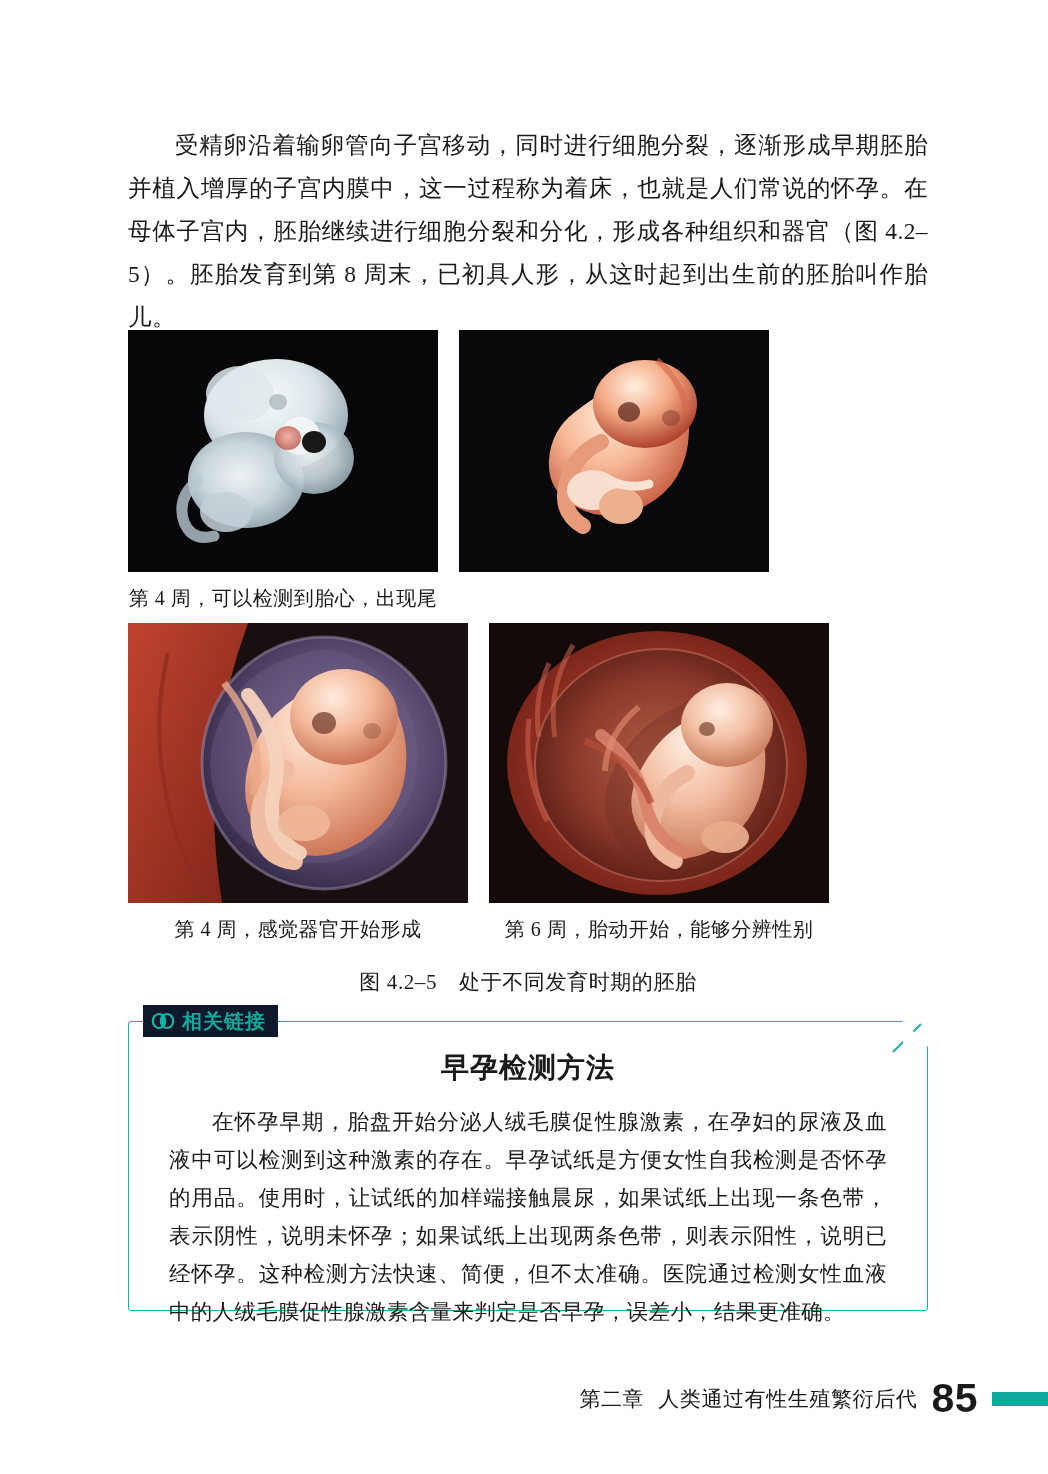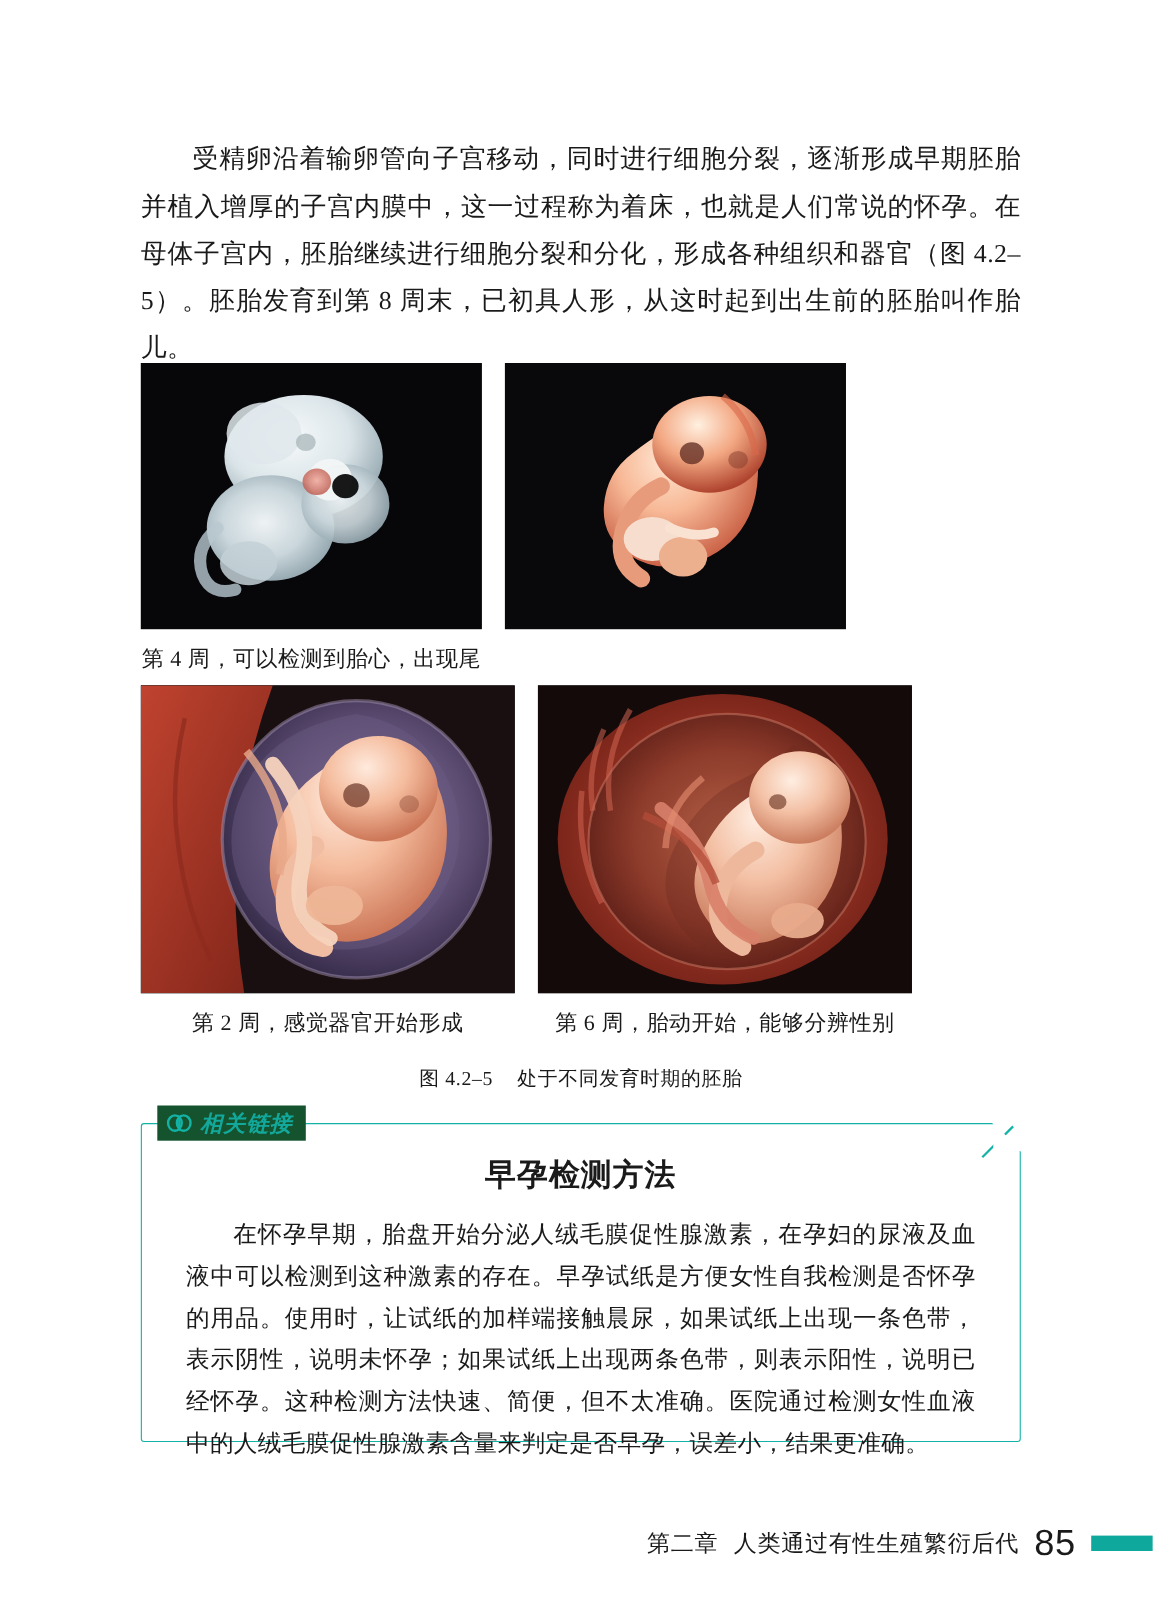--- a/index.html
+++ b/index.html
@@ -71,21 +71,21 @@
   .caption {
     font-size: 20px;
     text-align: center;
     margin-top: 13px;
     margin-bottom: 9px;
     letter-spacing: 0.5px;
     white-space: nowrap;
   }
   .fig-title {
     text-align: center;
-    font-size: 18px;
+    font-size: 21px;
     margin-top: 16px;
     letter-spacing: 0.6px;
   }
   .fig-title .sp { display: inline-block; width: 22px; }
 
   
   svg.art { display:block; width:100%; height:100%; }
 
   
   .link-box {
@@ -127,26 +127,25 @@
     top: -1px;
     width: 40px;
     height: 40px;
     pointer-events: none;
   }
   .link-tag {
     position: absolute;
     left: 14px;
     top: -17px;
     height: 32px;
-    background: #14532d;
+    background: #0f172a;
     padding: 0 12px 0 8px;
     display: flex;
     align-items: center;
     gap: 7px;
-    font-style: italic;
   }
   .link-tag .tag-text {
     color: #12a89c;
     font-size: 20px;
     font-weight: bold;
     font-family: "Liberation Sans", sans-serif;
     letter-spacing: 1px;
   }
   .link-title {
     text-align: center;
@@ -181,22 +180,22 @@
     display: flex;
     align-items: center;
     gap: 14px;
   }
   .footer-chapter {
     font-size: 21px;
     letter-spacing: 0.6px;
   }
   .footer-chapter .sp { display:inline-block; width: 14px; }
   .footer-page {
-    font-size: 33px;
-    font-weight: normal;
+    font-size: 41px;
+    font-weight: bold;
     font-family: "Liberation Sans", sans-serif;
     letter-spacing: 0.5px;
     text-align: right;
   }
   .footer-bar {
     width: 56px;
     height: 14px;
     background: #0fa89d;
   }
 </style>
@@ -306,21 +305,21 @@
             <ellipse cx="216" cy="94" rx="54" ry="48" fill="url(#g3skin)"></ellipse>
             <ellipse cx="196" cy="100" rx="12" ry="11" fill="#6a3426" opacity="0.7"></ellipse>
             <ellipse cx="244" cy="108" rx="9" ry="8" fill="#8a4531" opacity="0.4"></ellipse>
             <path d="M158 146 q-30 24 -26 58 q4 30 34 34" fill="none" stroke="#f0bda3" stroke-width="18" stroke-linecap="round"></path>
             <path d="M120 72 q38 46 26 96 q-10 44 26 62" fill="none" stroke="#f6d3bd" stroke-width="14" stroke-linecap="round" opacity="0.95"></path>
             <path d="M96 60 q44 54 30 112" fill="none" stroke="#e9a98a" stroke-width="7" opacity="0.8"></path>
             <ellipse cx="176" cy="200" rx="26" ry="18" fill="#eeb697" opacity="0.95"></ellipse>
             <path d="M40 30 q-14 60 -6 116 q8 60 30 104" fill="none" stroke="#8d2b1e" stroke-width="4" opacity="0.7"></path>
           </svg>
         </div>
-        <div class="caption">第 2 周，感觉器官开始形成</div>
+        <div class="caption">第 4 周，感觉器官开始形成</div>
       </div>
 
       <div class="fig-cell r2">
         <div class="photo p4">
           <svg class="art" viewBox="0 0 340 280" preserveAspectRatio="none" aria-hidden="true">
             <defs>
               <radialGradient id="g4sac" cx="50%" cy="48%" r="62%">
                 <stop offset="0%" stop-color="#b46248"></stop>
                 <stop offset="55%" stop-color="#8c3a2a"></stop>
                 <stop offset="100%" stop-color="#4d1510"></stop>

